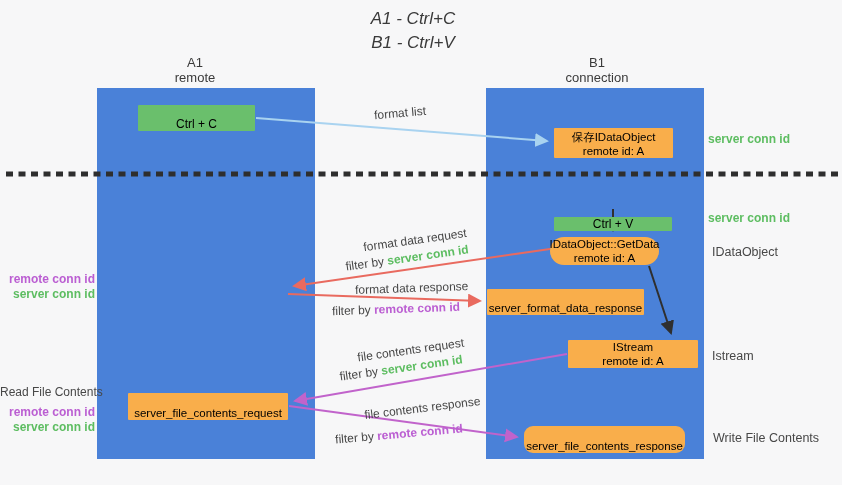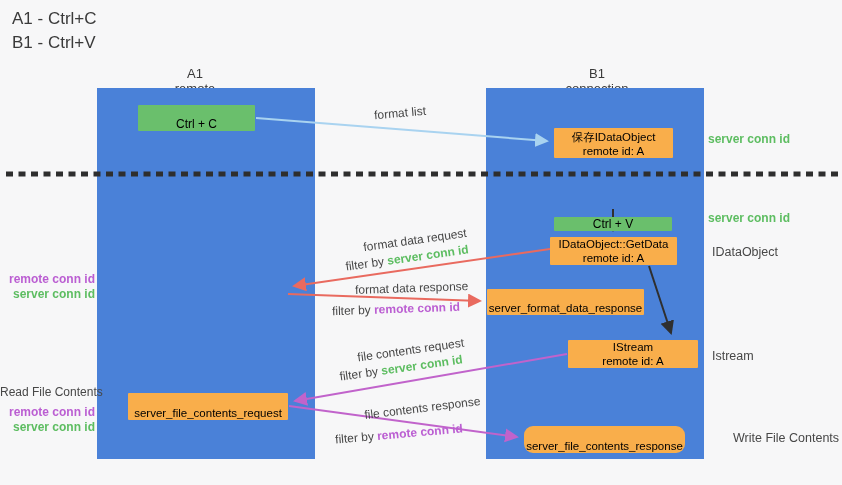--- a/index.html
+++ b/index.html
@@ -4,40 +4,40 @@
 <style>
   * { margin:0; padding:0; box-sizing:border-box; }
   html,body { background:#e9e9e9; }
   .diagram {
     position:relative; width:842px; height:485px; overflow:hidden;
     background:#f7f7f8;
     font-family:"Liberation Sans","DejaVu Sans",sans-serif;
     color:#3c3c3c;
   }
   .title {
-    position:absolute; top:7px; left:12px; width:816px; text-align:left;
-    font-size:17px; line-height:24px; color:#3a3a3a;
+    position:absolute; top:7px; left:5px; width:816px; text-align:center;
+    font-size:17px; line-height:24px; color:#3a3a3a;font-style:italic;
   }
-  .lane-header { position:absolute; top:66px; width:218px; text-align:center;
+  .lane-header { position:absolute; top:55px; width:218px; text-align:center;
     font-size:13px; line-height:15px; color:#3a3a3a; }
   .lane-header.left { left:86px; }
   .lane-header.right { left:488px; }
   .lane { position:absolute; top:88px; width:218px; height:371px; background:var(--lane-blue,#4a81d8); }
   .lane.left  { left:97px; }
   .lane.right { left:486px; }
 
   .node { position:absolute; display:flex; flex-direction:column; align-items:center;
     justify-content:flex-end; color:#000000; text-align:center; border-radius:1px; }
   .node.green  { background:var(--box-green,#6abf6c); font-size:12px; }
   .node.orange { background:var(--box-orange,#f9ae4b); font-size:11.5px; line-height:14px; }
 
   .n-ctrl-c { left:138px; top:105px; width:117px; height:26px; }
   .n-ctrl-v { left:554px; top:181px; width:118px; height:14px;margin-top:36px; }
   .n-save   { left:554px; top:128px; width:119px; height:30px; font-size:11px; }
-  .n-getdata{ left:550px; top:237px; width:127px; height:28px; font-size:11px; }
+  .n-getdata{ left:550px; top:237px; width:109px; height:28px; font-size:11px;border-radius:14px; }
   .n-istream{ left:568px; top:340px; width:130px; height:28px; }
   .n-freq   { left:130px; top:277px; width:157px; height:26px; }
   .n-fresp  { left:487px; top:289px; width:157px; height:26px; }
   .n-fcreq  { left:128px; top:393px; width:160px; height:27px; }
   .n-fcresp { left:524px; top:426px; width:161px; height:27px;border-radius:9px; }
 
   svg.overlay { position:absolute; left:0; top:0; width:842px; height:485px; pointer-events:none; }
 
   .flabel { position:absolute; font-size:12px; color:#474747; white-space:nowrap; }
   .green-t  { color:var(--text-green,#5dbd61); font-weight:bold; }
@@ -55,21 +55,21 @@
 
   .side { position:absolute; font-size:12px; line-height:15px; white-space:nowrap; }
   .side.right-align { text-align:right; }
   .s-pair1 { left:0; top:272px; width:95px; }
   .s-readfile { left:0; top:385px; width:95px; color:#474747; }
   .s-pair2 { left:0; top:405px; width:95px; }
   .s-sc1 { left:708px; top:132px; }
   .s-sc2 { left:708px; top:211px; }
   .s-dataobject { left:712px; top:245px; color:#474747; font-size:12.5px; }
   .s-istream { left:712px; top:349px; color:#474747; font-size:12.5px; }
-  .s-writefile { left:713px; top:431px; color:#474747; font-size:12.5px;margin-left:20px; }
+  .s-writefile { left:713px; top:431px; color:#474747; font-size:12.5px; }
 </style>
 </head>
 <body>
 
 <div class="diagram">
 
   <div class="title">
     <div>A1 - Ctrl+C</div>
     <div>B1 - Ctrl+V</div>
   </div>

